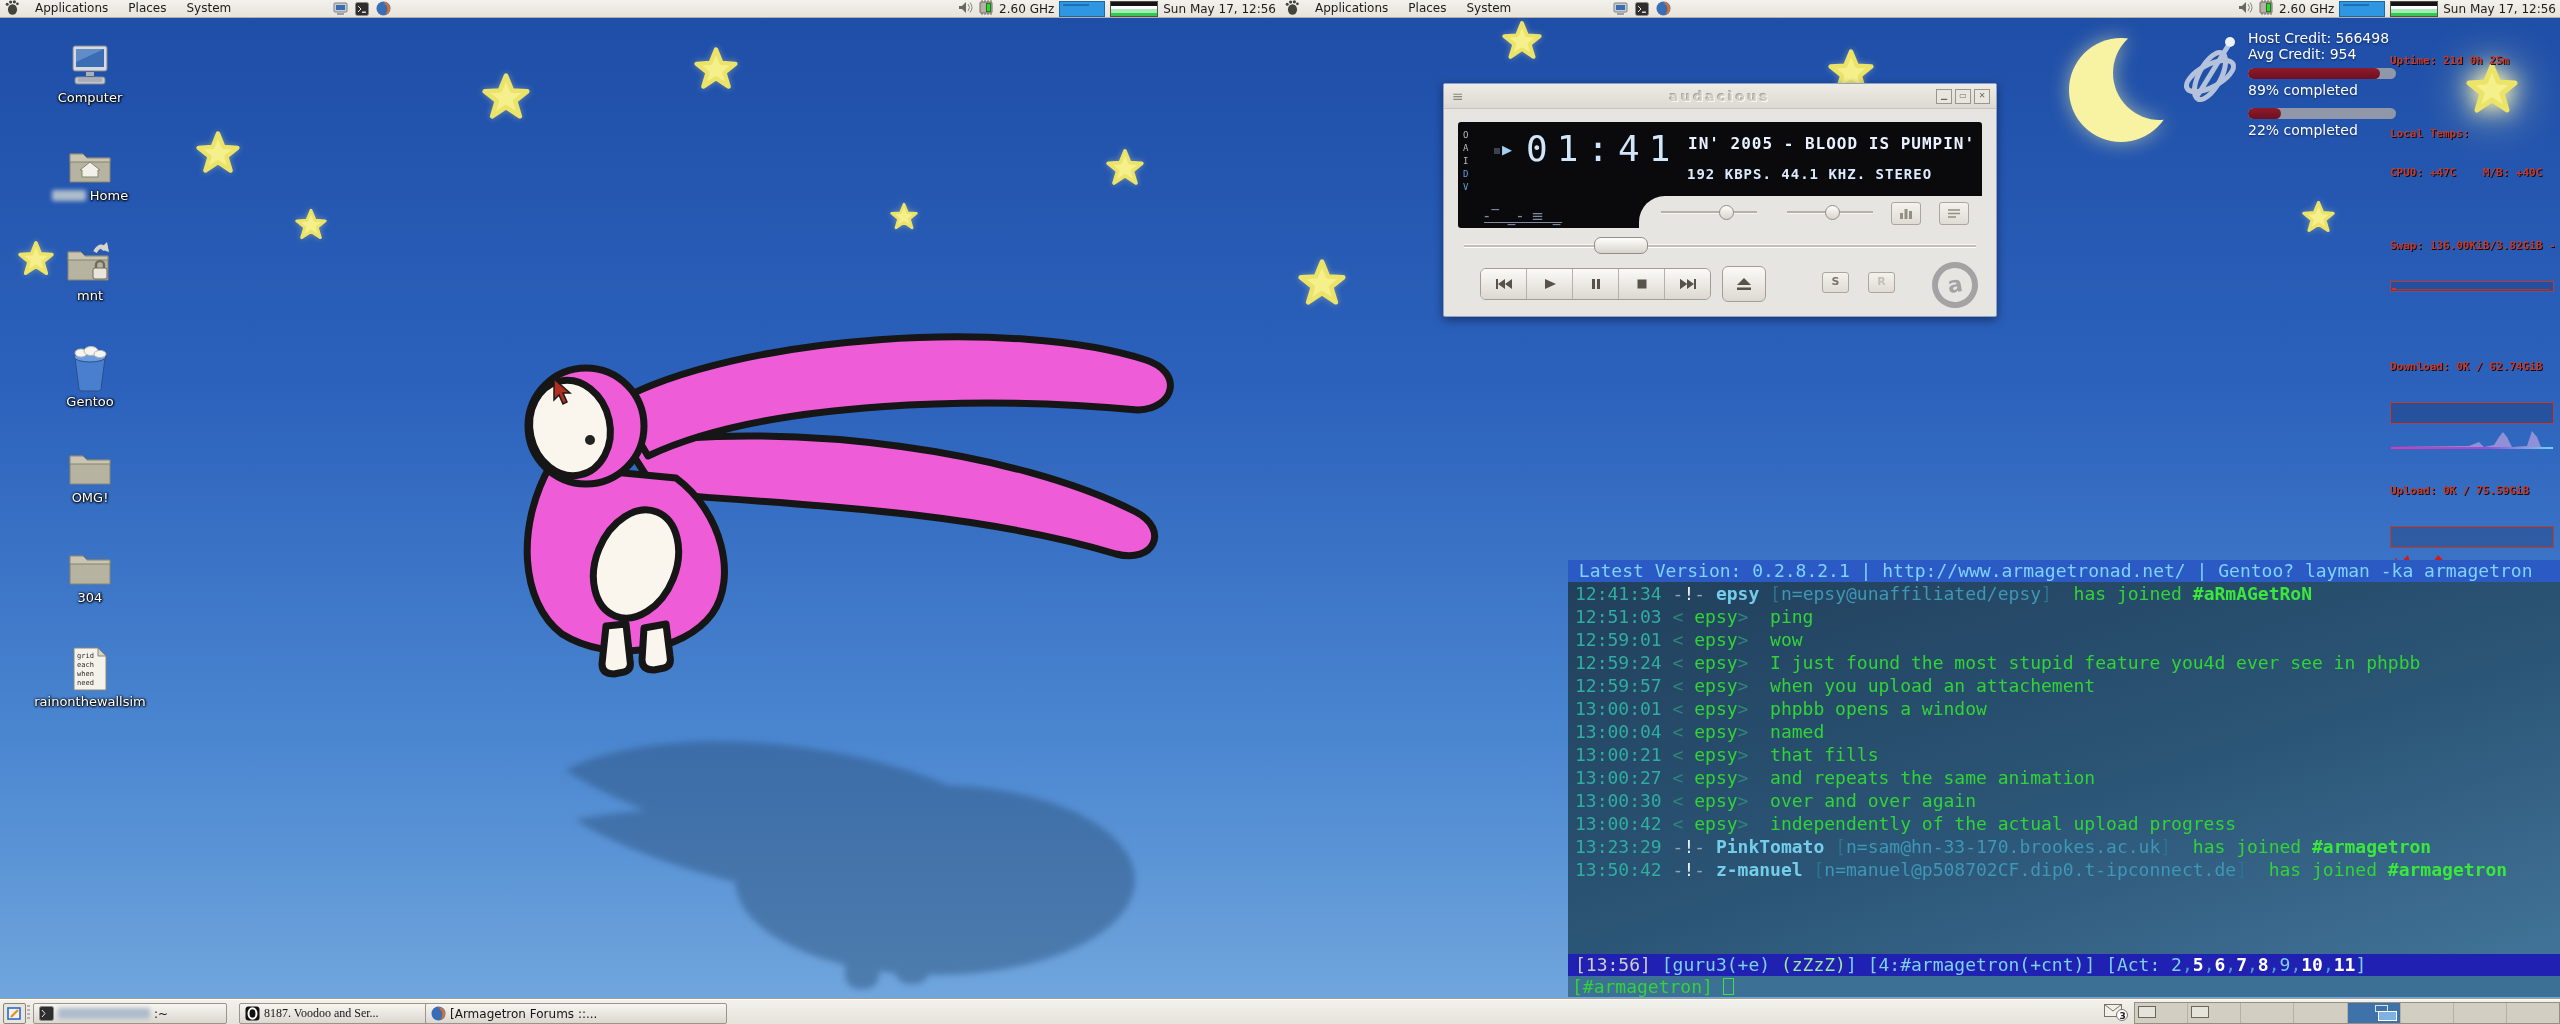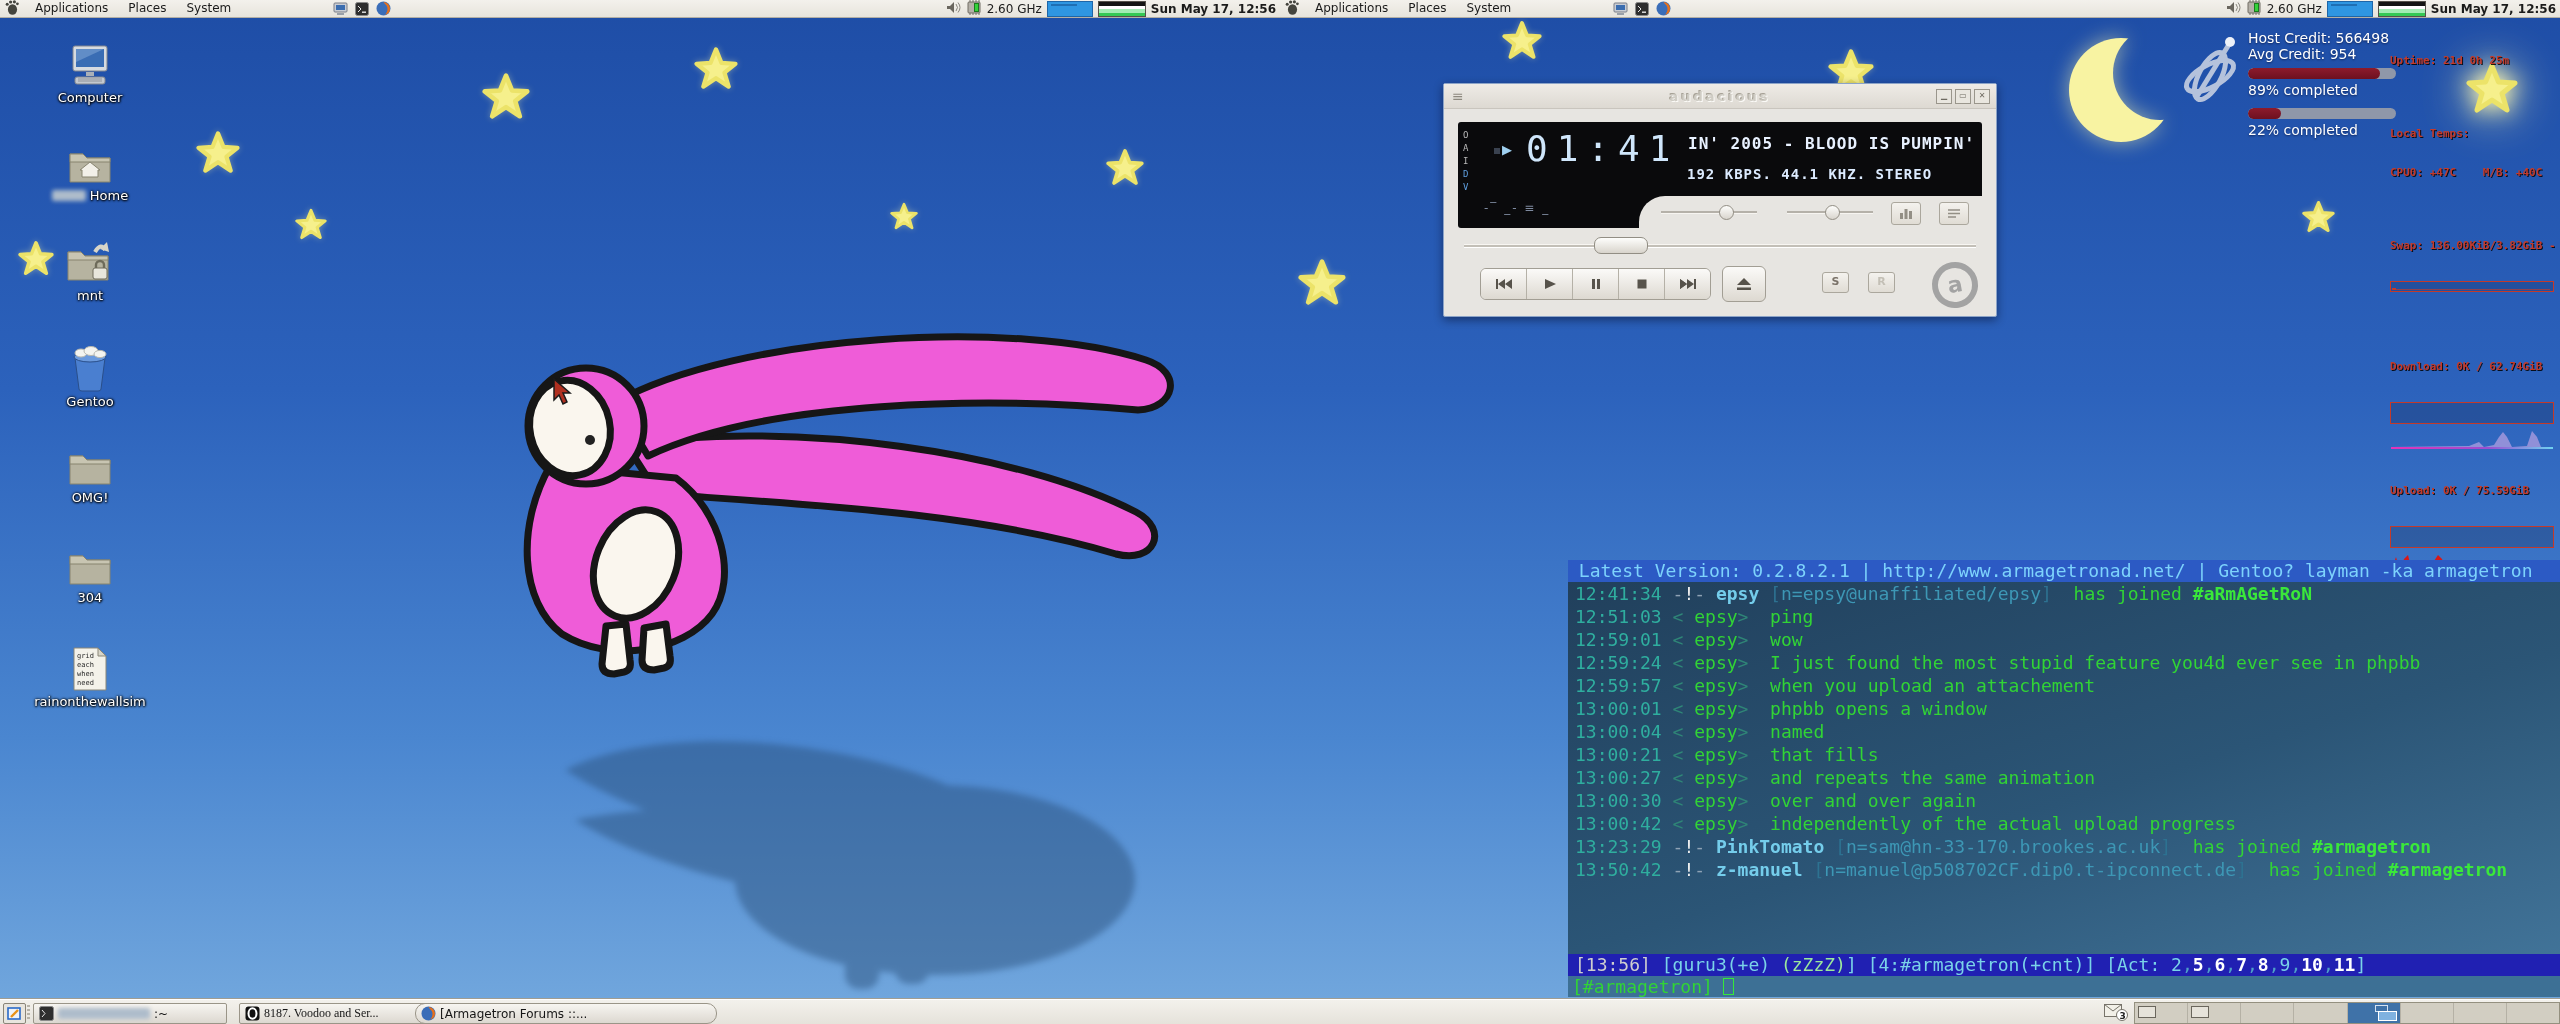--- a/index.html
+++ b/index.html
@@ -24,21 +24,21 @@
     display:flex;align-items:center;font-size:12px;color:#1b1b1b;
   }
   .menu-item{padding:0 10px;height:17px;line-height:17px;cursor:default;}
   .launchers{display:flex;gap:7px;margin-left:92px;align-items:center;}
   .launchers svg{display:block;}
   .panel-right{margin-left:auto;display:flex;align-items:center;gap:5px;margin-right:4px;}
   .applet-net{width:44px;height:14px;background:#2f96e2;border:1px solid #1f66a8;position:relative;}
   .applet-net i{position:absolute;top:2px;left:3px;width:26px;height:2px;background:#1f6fb4;}
   .applet-sys{width:46px;height:14px;border:1px solid #55514a;display:flex;flex-direction:column;}
   .applet-sys i{display:block;width:100%;}
-  .clock{white-space:pre;font-weight:bold;}
+  .clock{white-space:pre;}
   
   .desk-icon{position:absolute;left:48px;width:84px;text-align:center;z-index:2;cursor:default;}
   .desk-icon svg{display:block;margin:0 auto;}
   .desk-label{margin-top:2px;font-size:13px;color:#fff;text-shadow:0 1px 2px #000,1px 0 2px #000,0 0 3px #000;display:flex;justify-content:center;align-items:center;gap:4px;}
   .censored{display:inline-block;background:#aebccb;border-radius:2px;filter:blur(2px);}
   
   .boinc-logo{position:absolute;left:2180px;top:26px;z-index:3;opacity:.92;}
   .boinc{position:absolute;left:2248px;top:30px;width:152px;z-index:3;color:#fff;font-size:14px;text-shadow:0 1px 2px rgba(0,0,30,.55);}
   .boinc-bar{width:148px;height:11px;border-radius:6px;background:#8f97a9;margin:6px 0 3px 0;overflow:hidden;}
   .boinc-fill{height:100%;background:linear-gradient(#8d1b2c,#6d1020);border-radius:6px;}
@@ -59,21 +59,21 @@
   .aud-name{position:absolute;left:0;right:0;text-align:center;font-size:13px;font-weight:bold;letter-spacing:3px;
     color:#cfccc4;text-shadow:1px 1px 0 #fbfaf7, -1px -1px 0 #a7a297;}
   .aud-winbtns{margin-left:auto;margin-right:6px;display:flex;gap:3px;}
   .aud-winbtn{width:14px;height:13px;border:1px solid #9a968c;background:#e9e6df;color:#6e6a60;font-size:8px;line-height:12px;text-align:center;}
   .lcd{position:absolute;left:14px;top:38px;width:524px;height:106px;background:#0a0a0c;border-radius:3px;}
   .clutter{position:absolute;left:5px;top:7px;font-family:"DejaVu Sans Mono",monospace;font-size:9px;line-height:13px;color:#b9b9b9;text-align:center;}
   .clutter .cb-blue{color:#5f9fe0;}
   .lcd-play{position:absolute;left:36px;top:20px;color:#9fd0f0;font-size:13px;}
   .lcd-play i{display:inline-block;width:6px;height:6px;background:#3a4250;margin-right:2px;}
   .lcd-time{position:absolute;left:68px;top:6px;font-family:"DejaVu Sans Mono",monospace;font-size:36px;letter-spacing:9px;color:#cfe6fb;}
-  .lcd-vis{position:absolute;left:26px;top:80px;color:#7e8aa0;font-size:12px;letter-spacing:2px;white-space:pre;line-height:12px;}
+  .lcd-vis{position:absolute;left:26px;top:88px;color:#7e8aa0;font-size:15px;letter-spacing:2px;white-space:pre;line-height:12px;text-decoration:underline;}
   .lcd-track{position:absolute;left:230px;top:12px;right:6px;overflow:hidden;white-space:nowrap;
     font-family:"DejaVu Sans Mono",monospace;font-weight:bold;font-size:16px;color:#e8f1ff;letter-spacing:1px;}
   .lcd-stream{position:absolute;left:229px;top:44px;font-family:"DejaVu Sans Mono",monospace;font-weight:bold;font-size:14px;color:#dcebff;letter-spacing:1px;}
   .aud-cutout{position:absolute;left:195px;top:112px;width:343px;height:32px;background:#e7e5e1;border-top-left-radius:26px;}
   .mini-slider{position:absolute;top:15px;height:2px;background:#b5b1a9;box-shadow:0 1px 0 #f7f5f1;}
   .mini-thumb{position:absolute;top:-6px;width:13px;height:13px;border-radius:50%;background:linear-gradient(#fdfdfb,#d9d5ce);border:1px solid #928e84;}
   .mini-btn{position:absolute;top:6px;width:28px;height:21px;border:1px solid #aba79d;border-radius:3px;background:linear-gradient(#f4f2ee,#e0dcd4);display:flex;align-items:center;justify-content:center;color:#938f85;}
   .seek-track{position:absolute;left:20px;top:160px;width:512px;height:3px;background:#c3bfb7;box-shadow:0 1px 0 #f8f6f2 inset, 0 1px 0 #fff;}
   .seek-thumb{position:absolute;left:150px;top:153px;width:52px;height:15px;border:1px solid #928e84;border-radius:7px;background:linear-gradient(#fefefc,#d8d4cc);}
   .transport{position:absolute;left:36px;top:184px;display:flex;border:1px solid #a29e94;border-radius:6px;overflow:hidden;}
@@ -581,21 +581,21 @@
     <span class="censored" style="width:92px;height:11px;"></span>
     <span>:~</span>
   </div>
   <div class="task-btn" style="left:239px;width:188px;font-family:Liberation Serif, serif;">
     <svg width="15" height="15" viewBox="0 0 15 15">
         <rect x="0.5" y="0.5" width="14" height="14" rx="3" fill="#111"></rect>
         <ellipse cx="7.5" cy="7.5" rx="4" ry="5.2" fill="none" stroke="#fff" stroke-width="2"></ellipse>
       </svg>
     <span>8187. Voodoo and Ser...</span>
   </div>
-  <div class="task-btn" style="left:415px;width:290px;border-radius:10px;">
+  <div class="task-btn" style="left:425px;width:290px;">
     <svg width="15" height="15" viewBox="0 0 15 15">
         <circle cx="7.5" cy="7.5" r="7" fill="#3a6db8"></circle>
         <path d="M7.5,1 A6.5,6.5 0 0 1 14,7.5 A6.5,6.5 0 0 1 9,13.8 C12,11 12.5,6 9.5,3.5 C8.5,2.6 8,1.6 7.5,1 Z" fill="#e8701a"></path>
       </svg>
     <span>[Armagetron Forums ::...</span>
   </div>
 
   <div class="tray-mail">
     <svg width="24" height="17" viewBox="0 0 24 17">
         <rect x="0.5" y="0.5" width="17" height="12" fill="#f2f0e8" stroke="#77736a"></rect>

